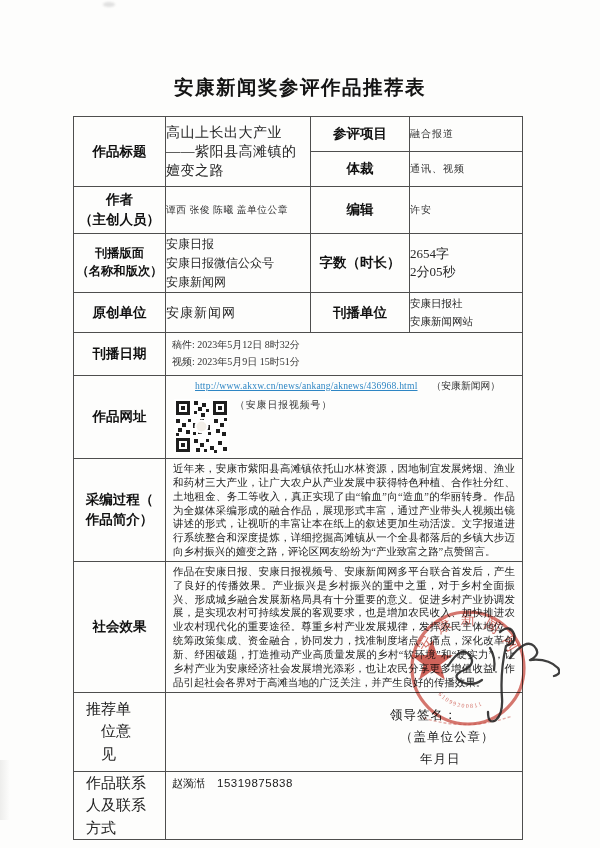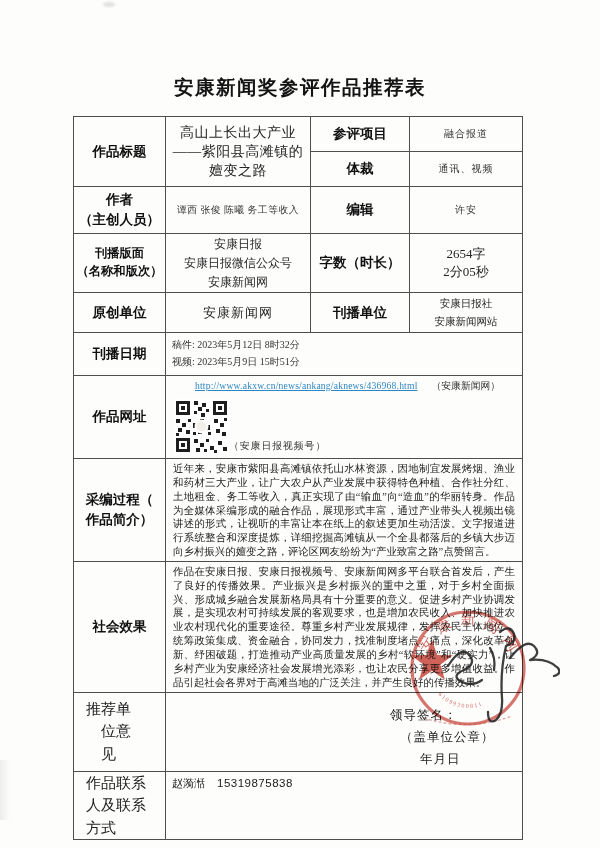--- a/index.html
+++ b/index.html
@@ -10,37 +10,37 @@
   table.form{border-collapse:collapse;table-layout:fixed;margin:15px 0 0 73px;width:449px;}
   td{border:1px solid #4e4e4e;padding:0;vertical-align:middle;overflow:hidden;}
   col.c1{width:92px;} col.c2{width:145px;} col.c3{width:99px;} col.c4{width:113px;}
 
   .lbl{font-family:"Liberation Sans","DejaVu Sans",sans-serif;font-weight:bold;font-size:13.5px;
        text-align:center;white-space:pre-line;line-height:1.45;color:#101010;}
   .lbl-sm{font-size:12.3px;}
   .lbl-soft{font-family:"Liberation Serif","DejaVu Serif",serif;font-weight:normal;font-size:15px;
        text-align:left;padding-left:12px;white-space:pre-wrap;line-height:1.5;color:#222;}
 
-  .val{text-align:center;white-space:pre-line;color:#262626;}
+  .val{white-space:pre-line;color:#262626;}
   .v-title{font-size:14px;line-height:19px;letter-spacing:.5px;}
   .v-small{font-size:10px;letter-spacing:1px;color:#333;}
   .v-authors{font-size:9.8px;color:#333;letter-spacing:.5px;}
   .v-pub{font-size:12px;line-height:19px;}
   .v-wc{font-size:13px;line-height:18px;}
   .v-orig{font-size:13px;letter-spacing:1px;}
   .v-bunit{font-size:10.5px;line-height:18px;}
 
   .cell-pad{padding:4px 6px;vertical-align:top;}
   .v-date{font-size:10px;line-height:15px;color:#333;text-align:left;}
   .v-date div{margin-bottom:2px;}
   .v-urlcell{font-size:10px;text-align:left;}
   .url-line{display:flex;align-items:baseline;gap:14px;}
   a.url{color:#2e86c4;text-decoration:underline;font-size:9.6px;letter-spacing:.2px;padding-left:23px;}
   .url-note{font-size:9.8px;color:#333;}
-  .qr-row{display:flex;align-items:flex-end;margin:6px 0 0 2px;}
+  .qr-row{display:flex;align-items:flex-start;gap:6px;margin:6px 0 0 2px;}
   .qr-caption{font-size:9.8px;color:#333;padding-bottom:1px;letter-spacing:1px;}
 
   .v-para{font-size:10.45px;line-height:13.85px;text-align:justify;color:#222;
           padding:3px 7px 2px 7px;vertical-align:top;margin-top:40px;}
 
   .rec-cell{position:relative;vertical-align:top;}
   .rec-line{position:absolute;font-size:12.5px;color:#222;letter-spacing:1px;text-align:center;}
   .rec-sig{left:224px;top:14px;}
   .rec-stamp{left:234px;top:36px;}
   .rec-date{left:254px;top:58px;}
@@ -80,21 +80,21 @@
     <td class="val v-small">融合报道</td>
   </tr>
   <tr style="height:35px;">
     <td class="lbl">体裁</td>
     <td class="val v-small">通讯、视频</td>
   </tr>
 
   <tr style="height:47px;">
     <td class="lbl">作者
 （主创人员）</td>
-    <td class="val v-authors">谭西 张俊 陈曦 务工等收入</td>
+    <td class="val v-authors">谭西 张俊 陈曦 盖单位公章</td>
     <td class="lbl">编辑</td>
     <td class="val v-small">许安</td>
   </tr>
 
   <tr style="height:59px;">
     <td class="lbl lbl-sm">刊播版面
 （名称和版次）</td>
     <td class="val v-pub">安康日报
 安康日报微信公众号
 安康新闻网</td>

